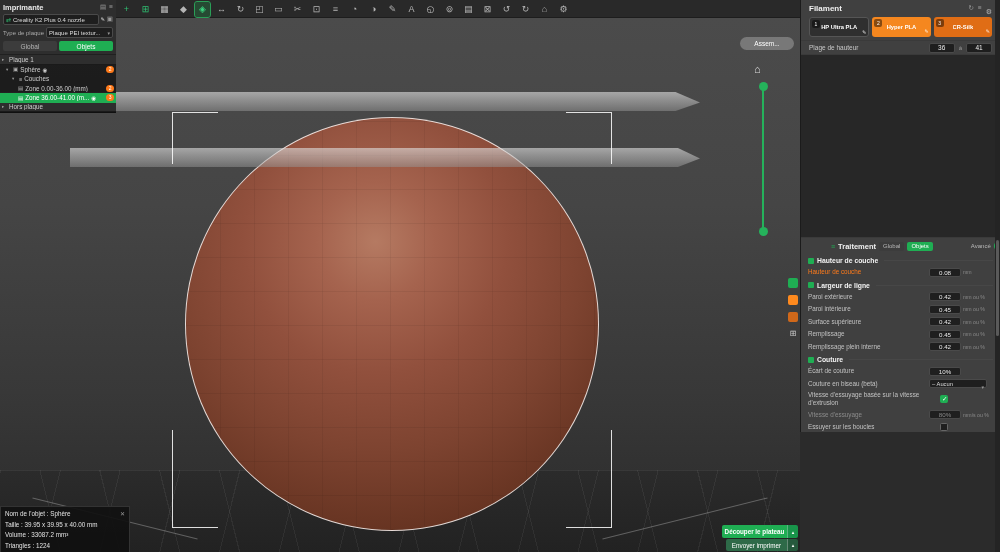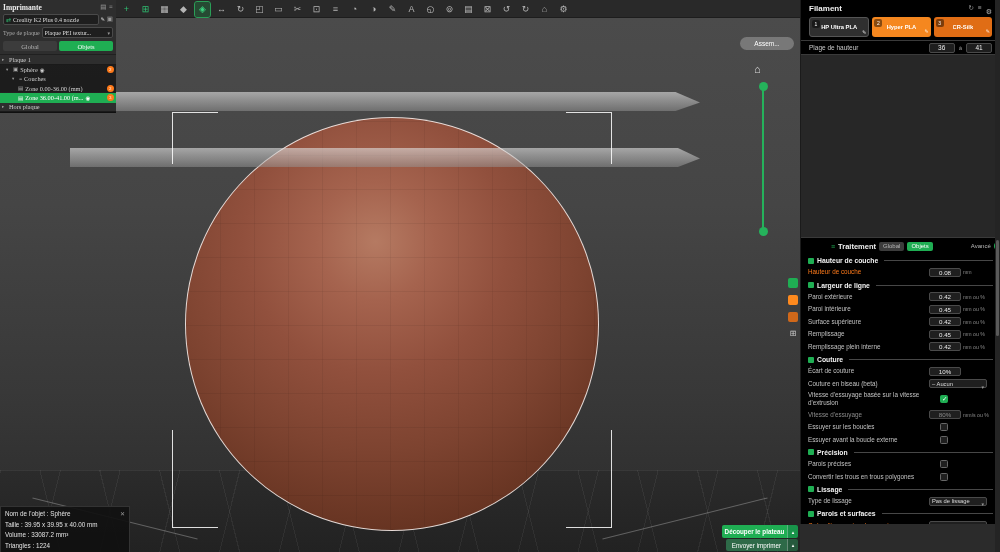--- a/index.html
+++ b/index.html
@@ -44,21 +44,21 @@
   .bk.tr { left:566px; top:94px;  width:46px; height:52px; border-width:1.5px 1.5px 0 0; }
   .bk.bl { left:172px; top:412px; width:46px; height:98px; border-width:0 0 1.5px 1.5px; }
   .bk.br { left:566px; top:412px; width:46px; height:98px; border-width:0 1.5px 1.5px 0; }
   .layer-slider { position:absolute; left:762px; top:68px; width:2px; height:146px; background:#25b25b; z-index:5; }
   .slider-handle { position:absolute; left:-3.5px; width:9px; height:9px; border-radius:50%; background:#25b25b; }
   .slider-handle.top { top:-4px; } .slider-handle.bottom { bottom:-4px; }
   .home-btn { position:absolute; left:754px; top:45px; font-size:11px; color:#d5d5d5; z-index:5; }
   .assemble-btn { position:absolute; left:740px; top:19px; width:54px; height:13px; border-radius:7px;
     background:rgba(205,205,205,.35); color:#fff; font-size:6.5px; display:flex; align-items:center; justify-content:center; z-index:5; }
   
-  .left-panel { position:absolute; left:0; top:0; width:116px; z-index:10;font-family:Liberation Serif, serif; }
+  .left-panel { position:absolute; left:0; top:0; width:116px; z-index:10; }
   .lp-top { background:#2e2e2e; padding:2px 3px 3px; border-bottom:1px solid #202020; }
   .lp-title-row { display:flex; align-items:center; height:10px; gap:3px; }
   .lp-title { font-size:7.5px; font-weight:bold; color:#ececec; flex:1; white-space:nowrap; overflow:hidden; }
   .sm-icon { font-size:6.5px; color:#9a9a9a; line-height:1; }
   .printer-row { display:flex; align-items:center; gap:2px; margin-top:2px; }
   .printer-box { flex:1; display:flex; align-items:center; height:11px; background:#1e1e1e; border:1px solid #4a4a4a; border-radius:2px; padding:0 2px; gap:2px; min-width:0; }
   .printer-box .swap { color:#2fbf71; font-size:6px; }
   .printer-box .pname { font-size:6px; color:#ddd; white-space:nowrap; overflow:hidden; text-overflow:ellipsis; flex:1; }
   .plate-row { display:flex; align-items:center; gap:2px; margin-top:2px; }
   .plate-label { font-size:6px; color:#aaa; white-space:nowrap; }
@@ -78,21 +78,21 @@
   .tlabel { overflow:hidden; text-overflow:ellipsis; }
   .eye-icon::before { content:"◉"; font-size:5.5px; }
   .badge { margin-left:auto; background:#ff7a1a; color:#fff; font-size:5px; border-radius:4px; padding:0 2.5px; height:7px; line-height:7px; flex:none; }
   
   .info-box { position:absolute; left:0; top:506px; width:130px; background:rgba(16,16,16,.92); border:1px solid #333;
     padding:2px 4px 3px; z-index:11; font-size:6.3px; color:#e2e2e2; line-height:1.7; }
   .info-line1 { display:flex; align-items:center; }
   .info-line1 .n { flex:1; }
   .close-icon::before { content:"✕"; font-size:6px; color:#999; }
   
-  .right-panel { position:absolute; left:800px; top:0; width:200px; height:524px; background:#000000; border-left:1px solid #1b1b1b; z-index:10; }
+  .right-panel { position:absolute; left:800px; top:0; width:200px; height:432px; background:#404040; border-left:1px solid #1b1b1b; z-index:10; }
   .fil-header { position:absolute; left:0; top:0; width:100%; height:14px; display:flex; align-items:center; padding:3px 8px 0 8px; gap:4px; }
   .fil-title { font-size:8px; font-weight:bold; color:#f0f0f0; flex:1; }
   .chips { position:absolute; left:0; top:14px; width:100%; height:26px; display:flex; gap:3px; padding:3px 8px; }
   .chip { flex:1; border-radius:3px; position:relative; display:flex; align-items:center; justify-content:center; }
   .chip.first { border:1px solid #555; }
   .chip .num { position:absolute; left:2px; top:2px; min-width:8px; height:8px; border-radius:2px; font-size:5px; display:flex; align-items:center; justify-content:center; color:#fff; background:rgba(0,0,0,.45); padding:0 1px; }
   .chip .cname { font-size:5.8px; color:#fff; font-weight:bold; white-space:nowrap; overflow:hidden; }
   .chip .pencil { position:absolute; right:2px; top:2px; }
   .pencil::before { content:"✎"; font-size:5px; color:rgba(255,255,255,.9); }
   .hrange { position:absolute; left:0; top:40px; width:100%; height:15px; display:flex; align-items:center; gap:4px; padding:0 8px; border-top:1px solid #3a3a3a; border-bottom:1px solid #3a3a3a; }

